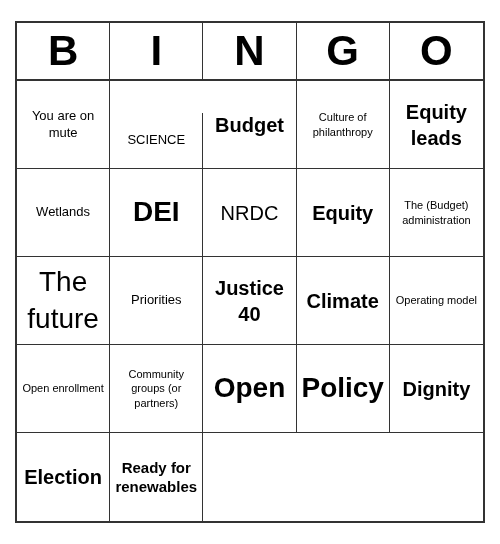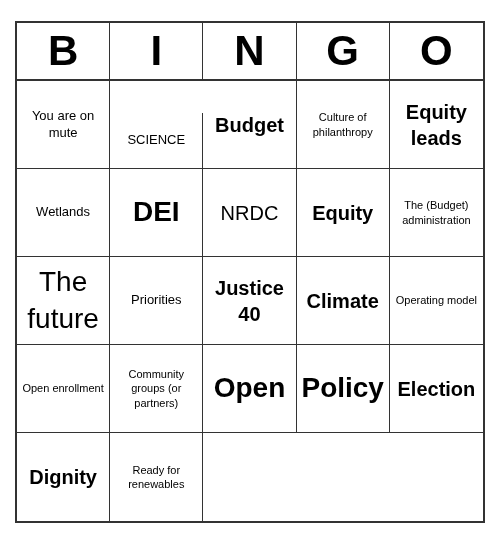--- a/index.html
+++ b/index.html
@@ -78,17 +78,17 @@
       <div class="bingo-cell" style="font-size: 11px;">The (Budget) administration</div>
       <div class="bingo-cell" style="font-size: 28px; font-weight: normal;">The future</div>
       <div class="bingo-cell" style="font-size: 13px;">Priorities</div>
       <div class="bingo-cell" style="font-size: 20px; font-weight: bold;">Justice 40</div>
       <div class="bingo-cell" style="font-size: 20px; font-weight: bold;">Climate</div>
       <div class="bingo-cell" style="font-size: 11px;">Operating model</div>
       <div class="bingo-cell" style="font-size: 11px;">Open enrollment</div>
       <div class="bingo-cell" style="font-size: 11px;">Community groups (or partners)</div>
       <div class="bingo-cell" style="font-size: 28px; font-weight: bold;">Open</div>
       <div class="bingo-cell" style="font-size: 28px; font-weight: bold;">Policy</div>
+      <div class="bingo-cell" style="font-size: 20px; font-weight: bold;">Dignity</div>
       <div class="bingo-cell" style="font-size: 20px; font-weight: bold;">Election</div>
-      <div class="bingo-cell" style="font-size: 20px; font-weight: bold;">Dignity</div>
-      <div class="bingo-cell" style="font-size: 11px;">Ready for renewables</div>
+      <div class="bingo-cell" style="font-size: 15px; font-weight: bold;">Ready for renewables</div>
     </div>
 </div>
 
 </body></html>

